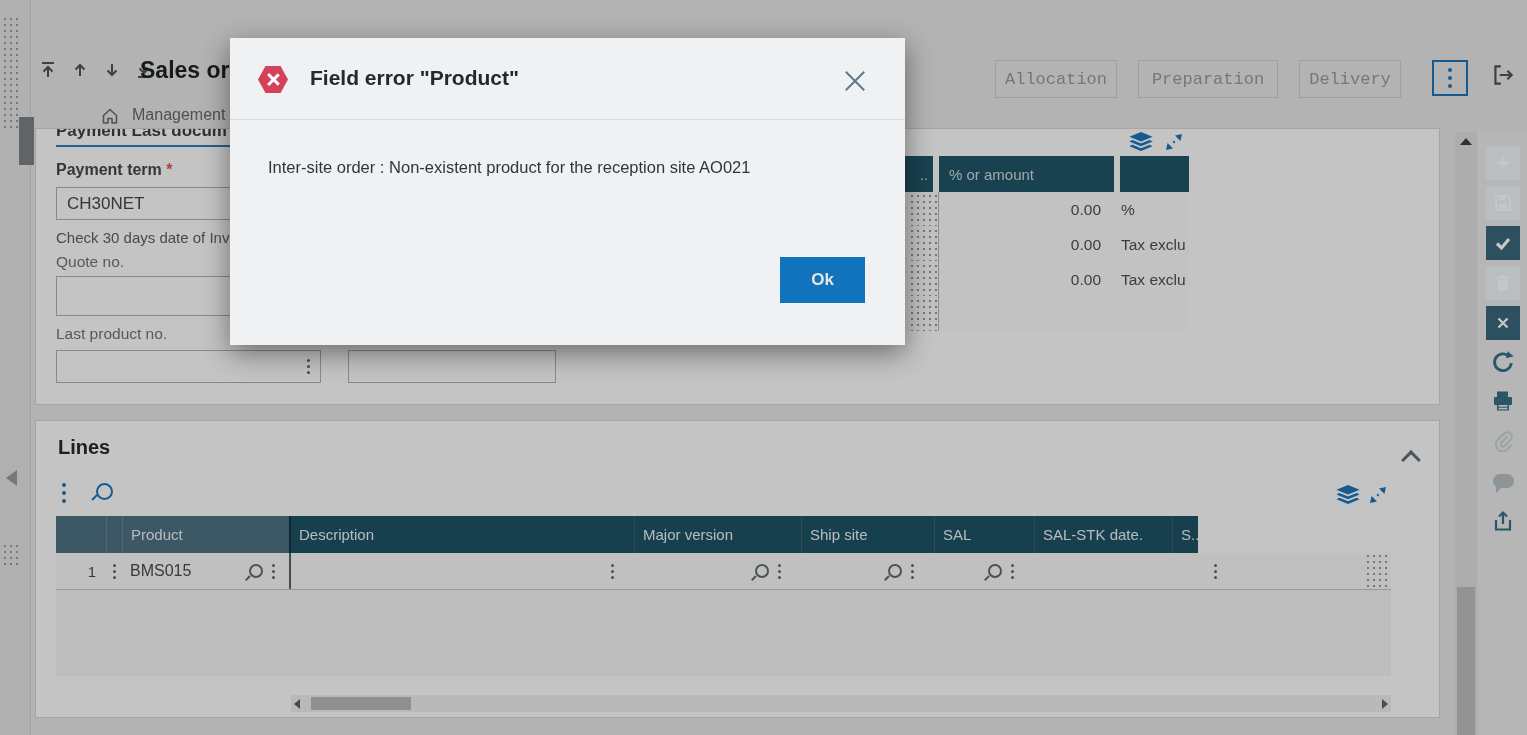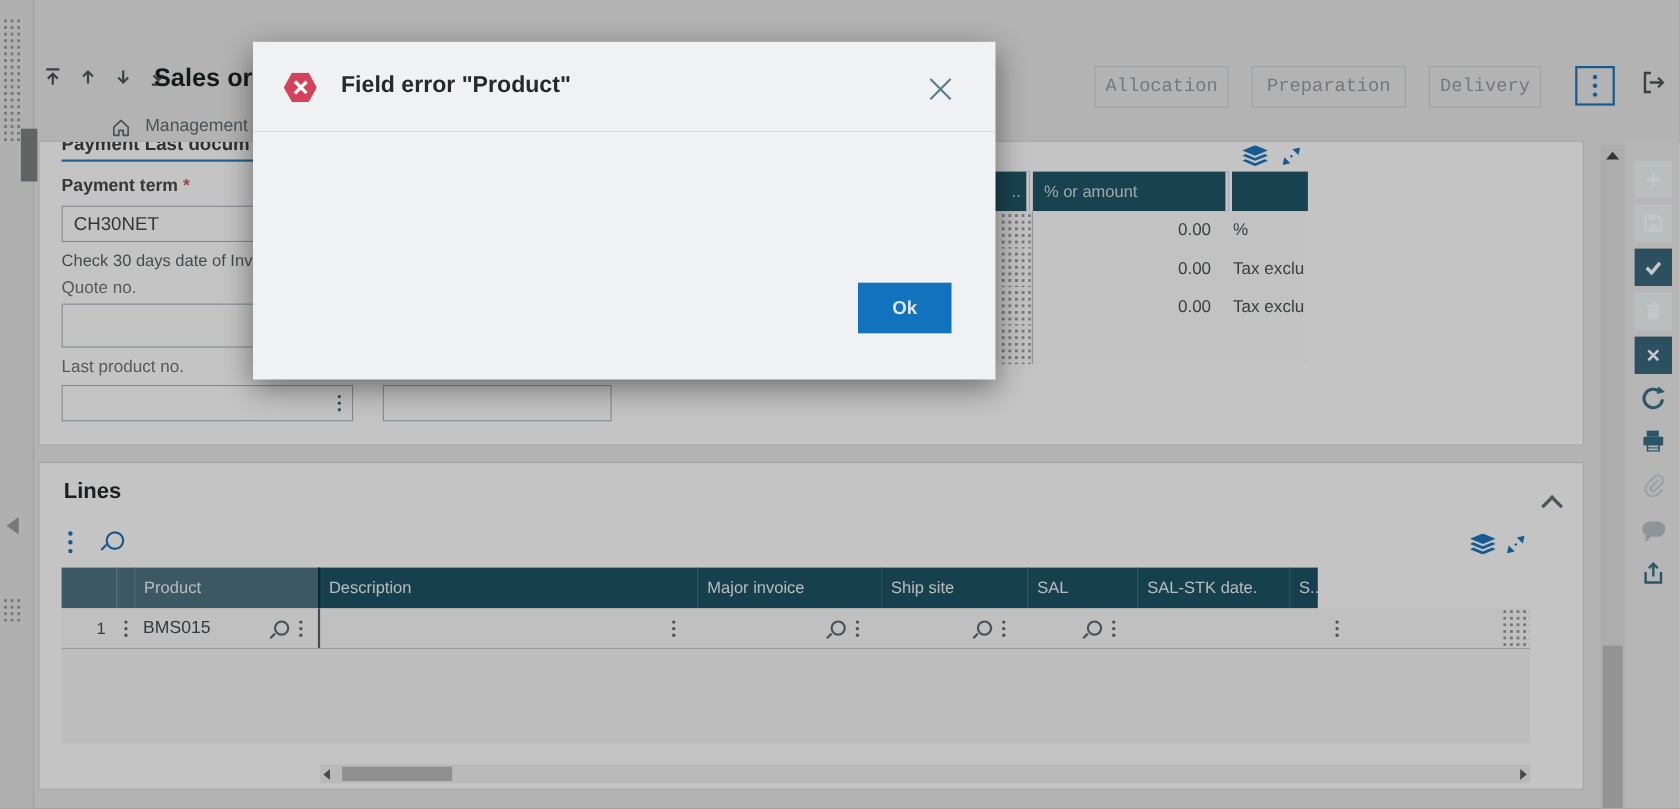--- a/index.html
+++ b/index.html
@@ -306,21 +306,21 @@
         <polygon points="0,16 7,14.4 1.6,9"></polygon>
         <rect x="7" y="7" width="2" height="2" transform="rotate(45 8 8)"></rect>
       </svg>
 
     
     <div class="abs grid-head">
       <div class="gh frozen first c0"></div>
       <div class="gh frozen c1"></div>
       <div class="gh frozen c2">Product</div>
       <div class="gh desc-b c3">Description</div>
-      <div class="gh c4">Major invoice</div>
+      <div class="gh c4">Major version</div>
       <div class="gh c5">Ship site</div>
       <div class="gh c6">SAL</div>
       <div class="gh c8">SAL-STK date.</div>
       <div class="gh c9">S...</div>
     </div>
 
     
     <div class="abs grid-row">
       <div class="gc rownum c0">1</div>
       <div class="gc rowhandle c1">
@@ -469,16 +469,17 @@
   </div>
 
   <div class="abs dim"></div>
 
   <div class="abs modal">
     <div class="modal-head">
       <span class="err-hex"></span>
       <span class="modal-title">Field error "Product"</span>
       <span class="modal-close"></span>
     </div>
+    <div class="modal-msg">Inter-site order : Non-existent product for the reception site AO021</div>
     <div class="ok-btn">Ok</div>
   </div>
 
 </div>
 
 </body></html>

